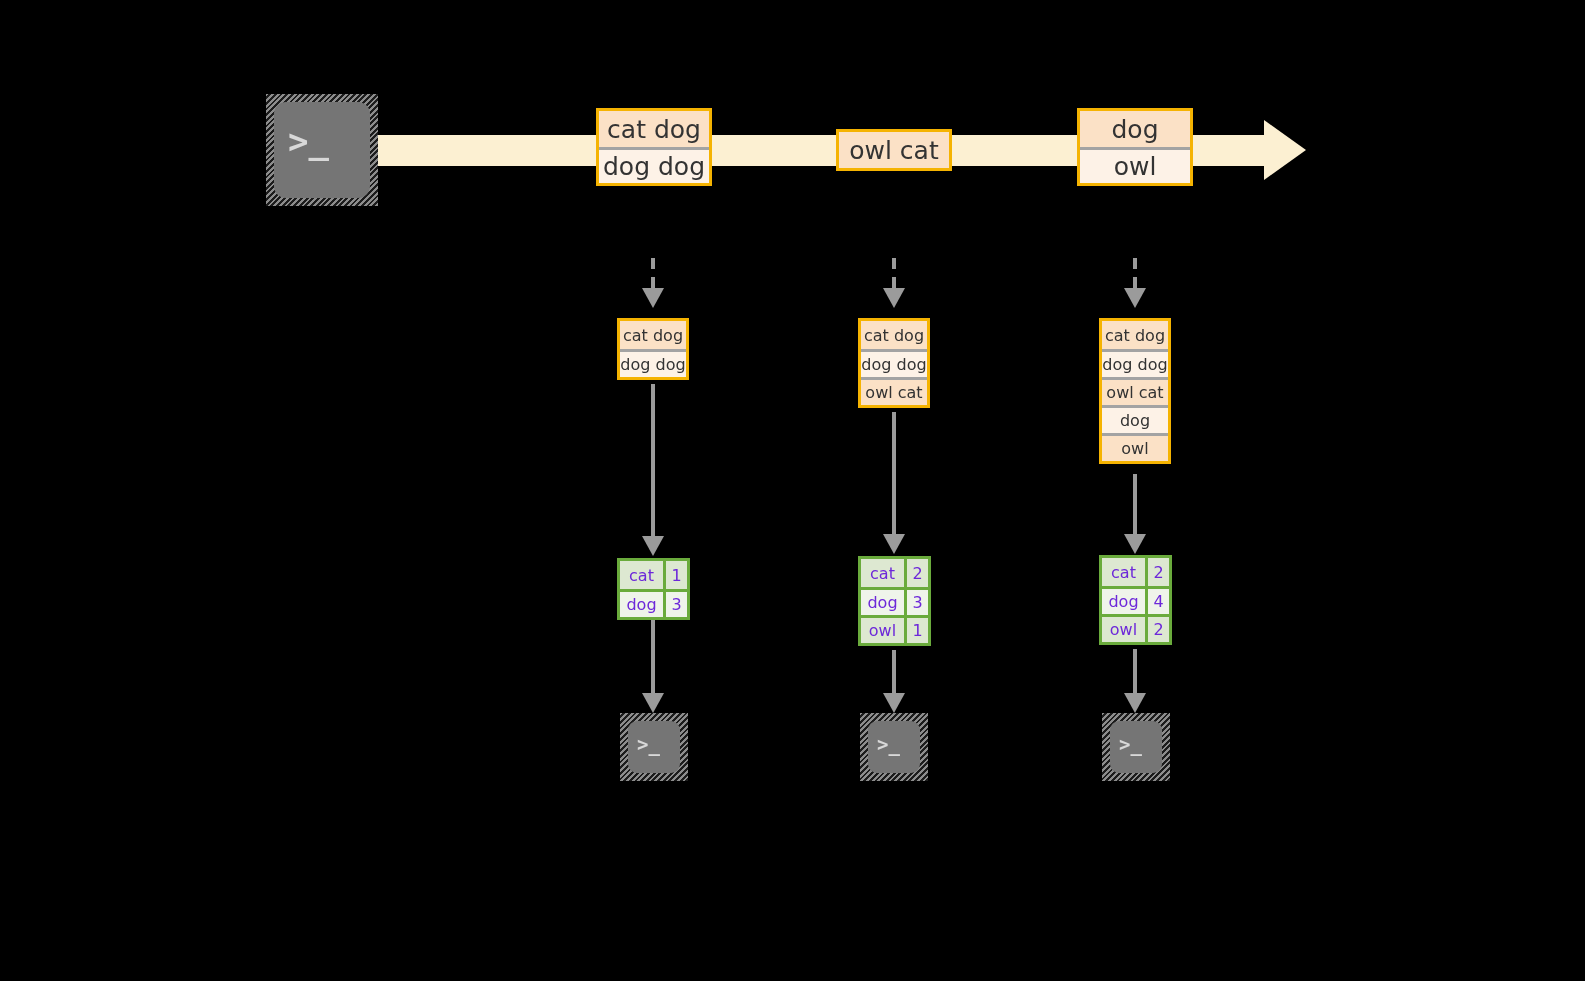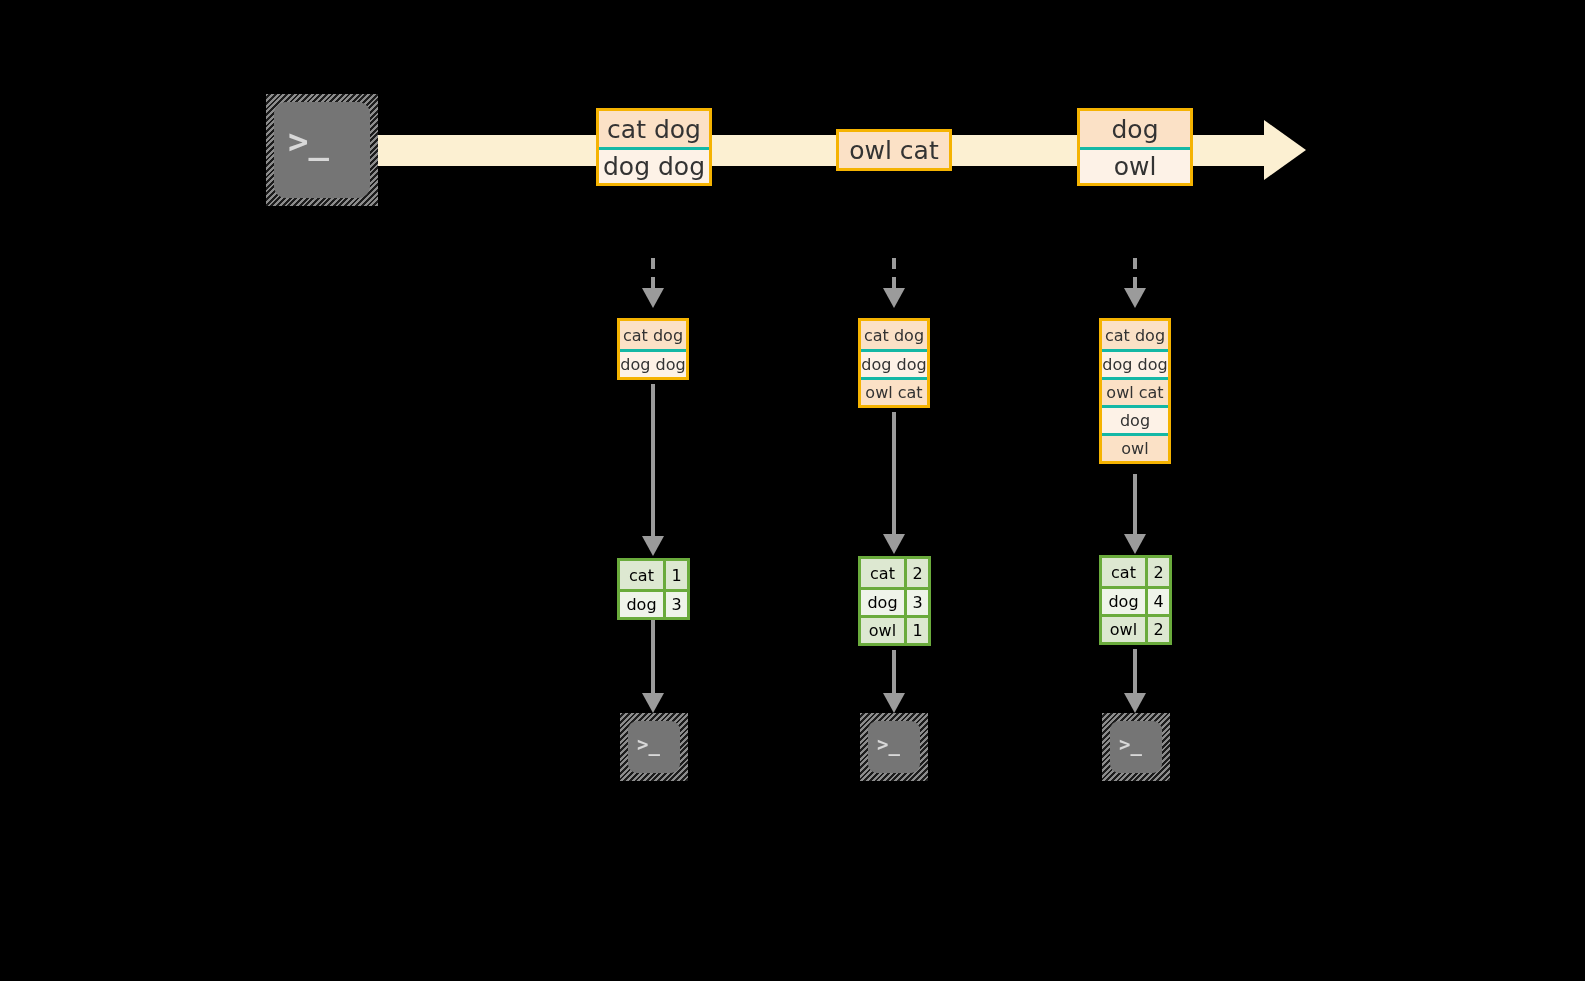--- a/index.html
+++ b/index.html
@@ -76,21 +76,21 @@
   .orow {
     box-sizing: border-box;
     display: flex;
     align-items: center;
     justify-content: center;
     color: #333333;
     white-space: nowrap;
   }
   .orow.shade-a { background: #fbe1c6; }
   .orow.shade-b { background: #fdf2e7; }
-  .orow + .orow { border-top: 3px solid #14b8a6; }
+  .orow + .orow { border-top: 3px solid #a3a3a3; }
 
   .obox.big .orow { height: 36px; font-size: 25px; }
   .obox.mid .orow { height: 28px; font-size: 16px; }
 
   
   .gbox {
     position: absolute;
     box-sizing: border-box;
     border: 3px solid #6aab3c;
     background: #eef4e8;
@@ -102,21 +102,21 @@
   }
   .grow + .grow { border-top: 3px solid #6aab3c; }
   .grow.shade-a .gcell { background: #dde8d1; }
   .grow.shade-b .gcell { background: #eff4ea; }
   .gcell {
     box-sizing: border-box;
     display: flex;
     align-items: center;
     justify-content: center;
     font-size: 16px;
-    color: #000000;
+    color: #6d28d9;
     white-space: nowrap;
   }
   .gkey { flex: 0 0 43px; }
   .gval { flex: 0 0 24px; border-left: 3px solid #6aab3c; }
 
   
   .conn {
     position: absolute;
     background: #9b9b9b;
     width: 4px;

